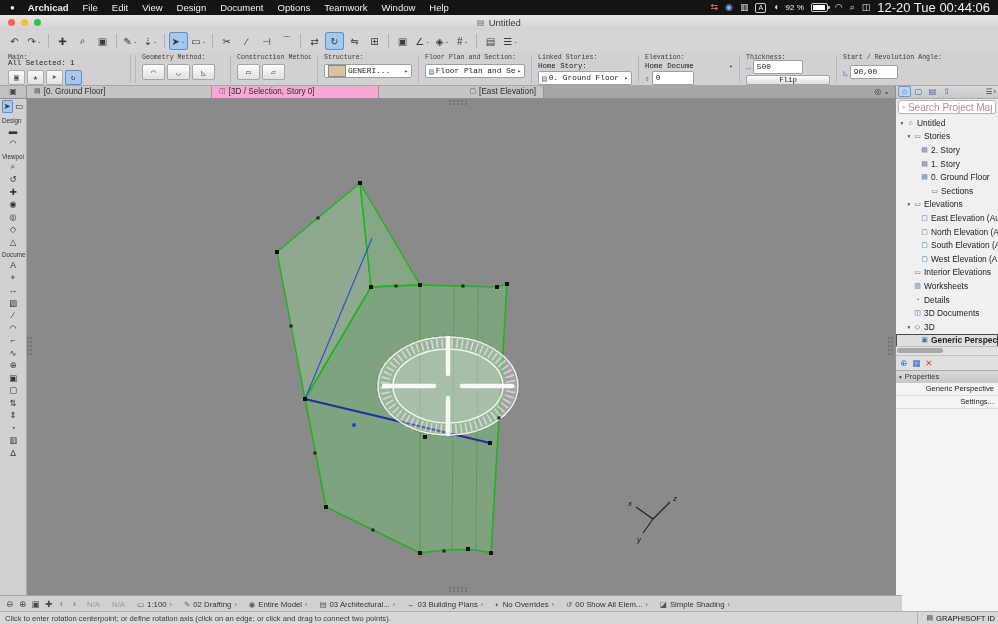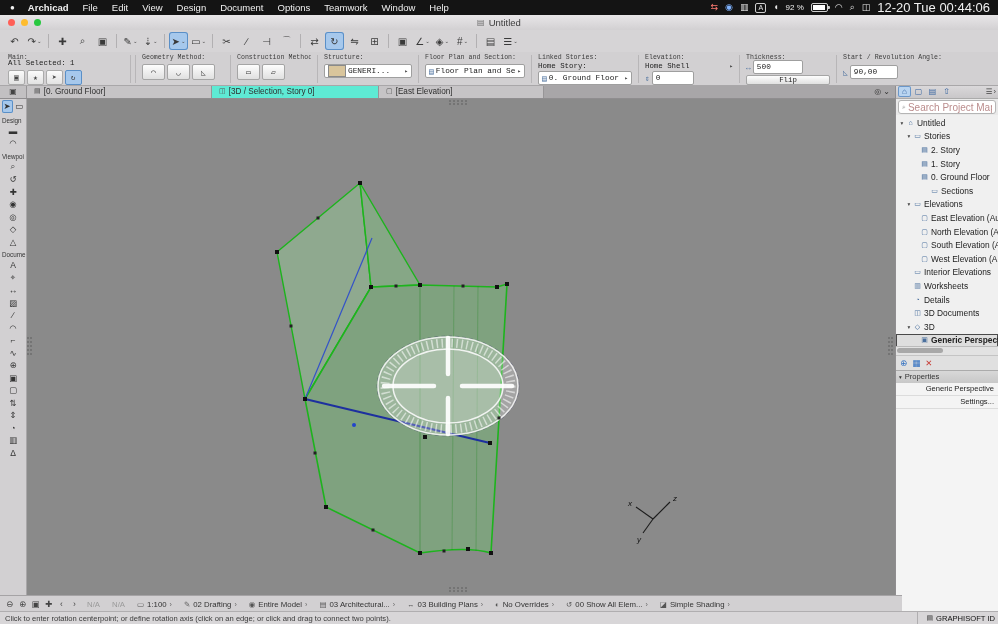--- a/index.html
+++ b/index.html
@@ -59,22 +59,22 @@
   .swatch{width:16px;height:10px;border:1px solid #8a8a8a;flex:none;}
   .flip-btn{height:11px;font-size:7.4px;border:1px solid #a5a5a5;border-radius:2px;
     background:linear-gradient(#fdfdfd,#e0e0e0);display:flex;align-items:center;justify-content:center;margin-top:1px;}
   
   #tabbar{position:absolute;top:84px;left:0;width:896px;height:14px;background:#a8a6a8;display:flex;align-items:stretch;
     border-bottom:1px solid #8f8d8f;z-index:10;}
   .tab-dock{width:26px;display:flex;align-items:center;justify-content:center;font-size:8px;color:#444;
     background:#c2c0c2;border-right:1px solid #979597;flex:none;}
   .tab{display:flex;align-items:center;gap:3px;padding:0 7px;font-size:8.2px;color:#2e2e2e;background:#c6c4c6;
     border-right:1px solid #979597;flex:none;overflow:hidden;white-space:nowrap;}
-  .tab.t1{width:170px;}.tab.t2{width:152px;}.tab.t3{width:150px;}
-  .tab.active{background:#5eead4;text-align:center;}
+  .tab.t1{width:170px;}.tab.t2{width:152px;}.tab.t3{width:150px;justify-content:flex-end;}
+  .tab.active{background:#f9a8d4;text-align:center;}
   .tab-ic{font-size:7px;color:#555;}
   .tab-spacer{flex:1;}
   .quick-opt{display:flex;align-items:center;gap:2px;padding:0 6px;color:#333;font-size:8px;}
   
   #toolbox{position:absolute;top:98px;left:0;width:26px;bottom:28px;background:#d2d0d2;border-right:1px solid #a9a7a9;
     display:flex;flex-direction:column;align-items:center;padding-top:2px;z-index:5;overflow:hidden;}
   .tb-top{display:flex;gap:1px;margin-bottom:1px;}
   .tool{width:18px;height:12.5px;display:flex;align-items:center;justify-content:center;font-size:8.5px;color:#333;
     border-radius:2px;flex:none;}
   .tb-top .tool{width:11px;}
@@ -325,21 +325,21 @@
           <span class="ib-ic">▤</span>
           <span class="ib-val">0. Ground Floor</span>
           <span class="ib-chev">▸</span>
         </div>
       </div>
     </div>
     <div class="ib-div"></div>
     <div class="ib-sec" style="width:88px">
       <div class="ib-label">Elevation:</div>
       <div class="ib-sub" style="display:flex;align-items:center;gap:2px">
-        <span>Home Shell</span>
+        <span>Home Docume</span>
         <span class="ib-chev">▸</span>
       </div>
       <div class="ib-row" style="margin-top:0">
         <span class="ib-ic">⇕</span>
         <div class="ib-field" style="width:34px;flex:none">
           <span class="ib-val">0</span>
         </div>
       </div>
     </div>
     <div class="ib-div"></div>

